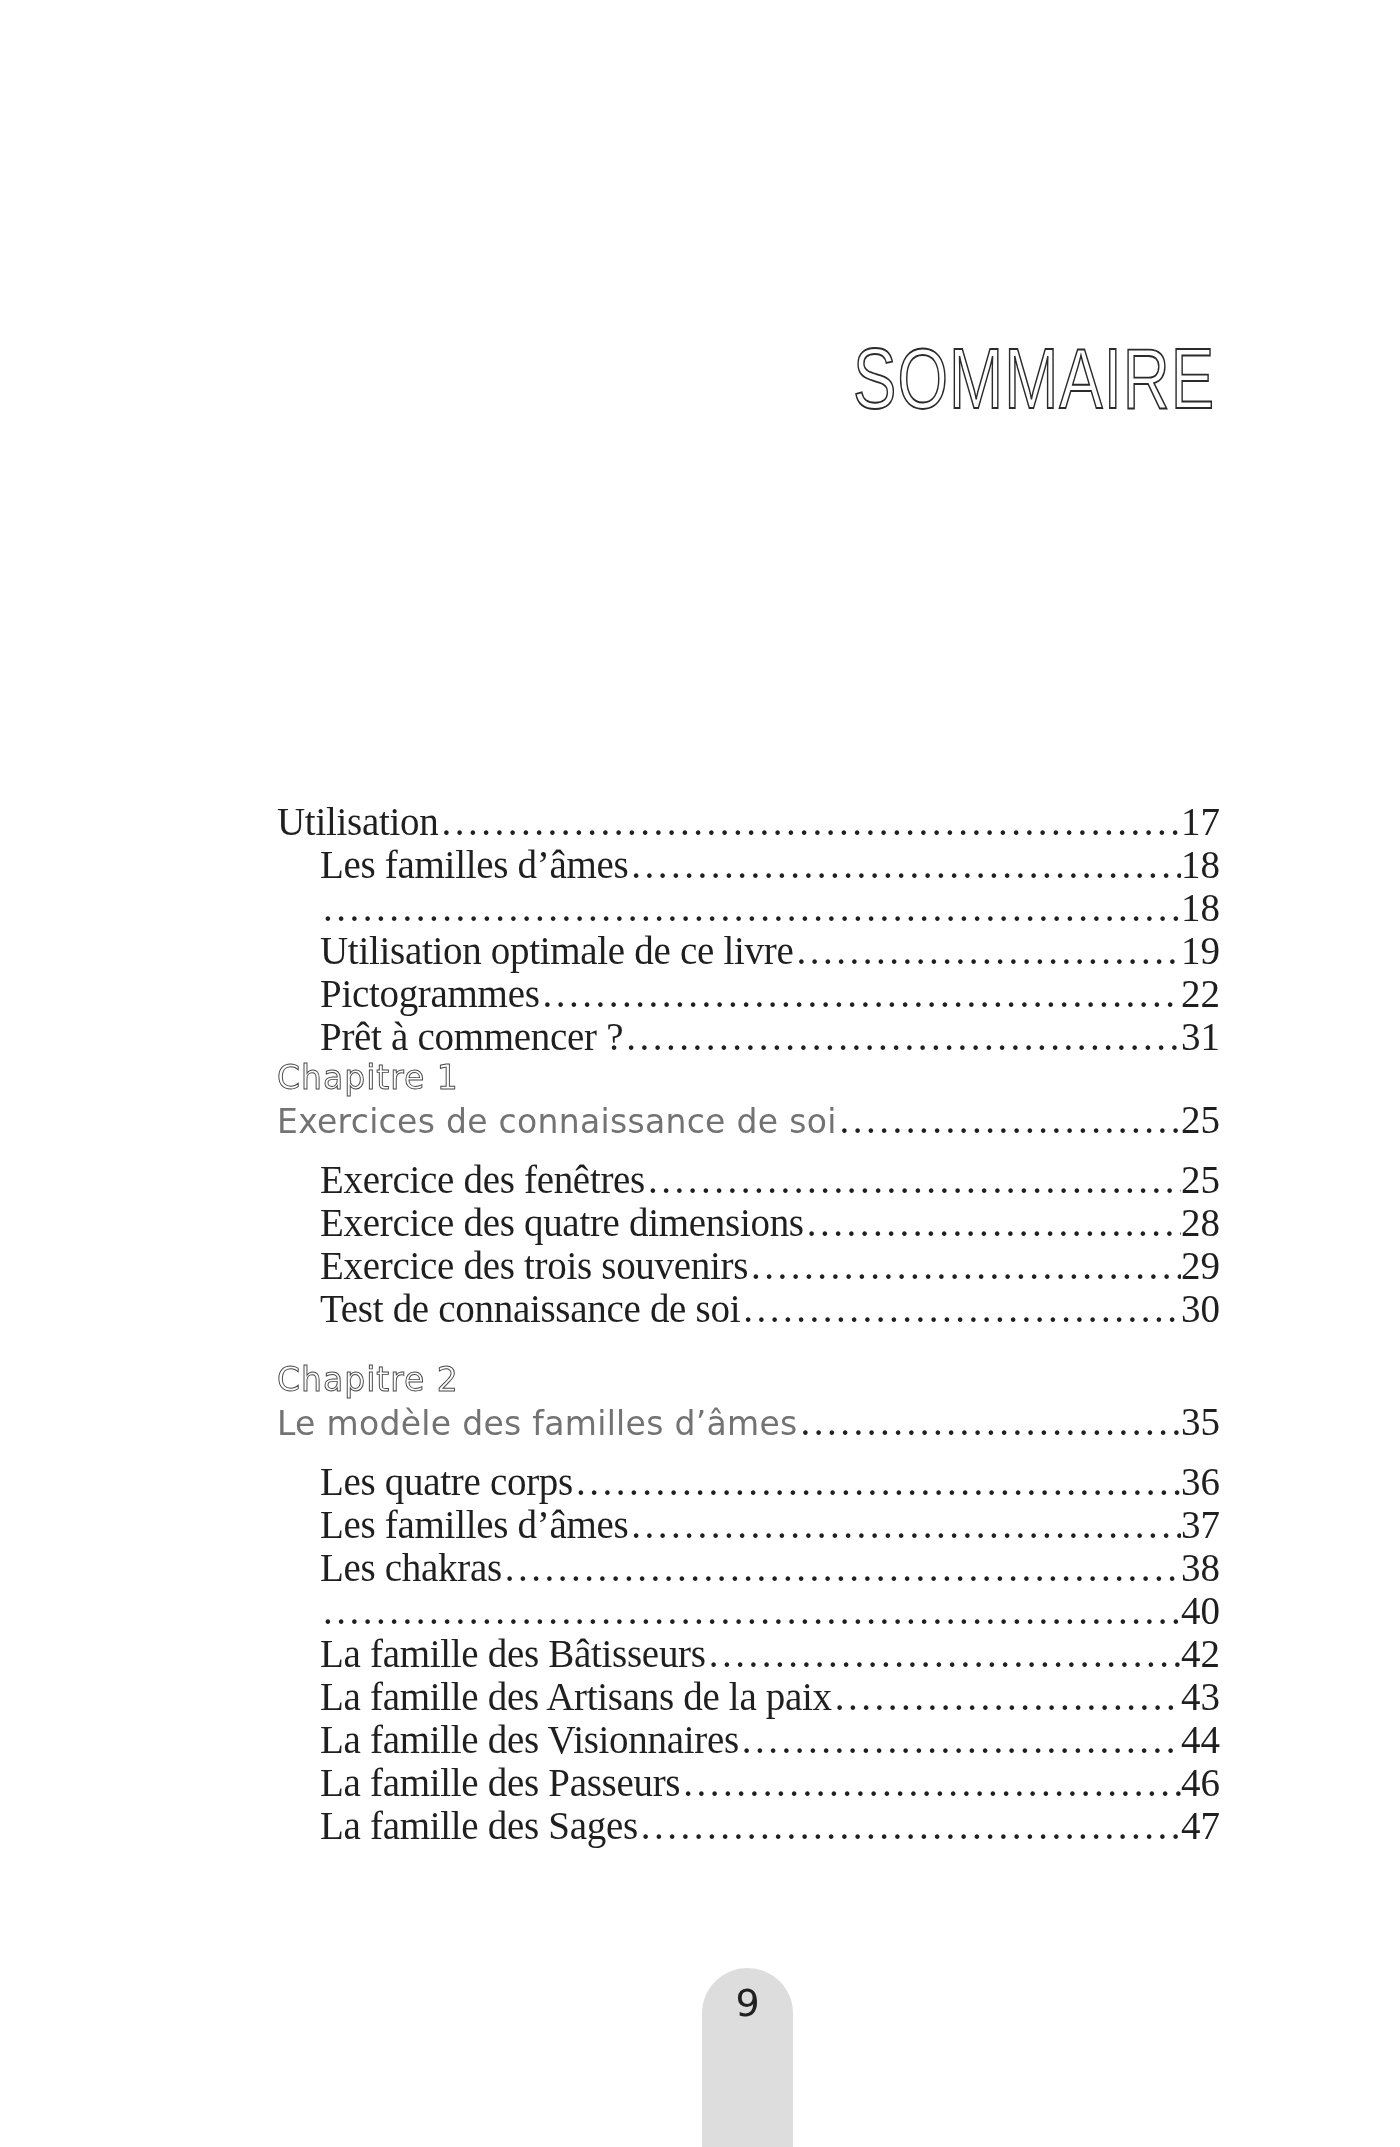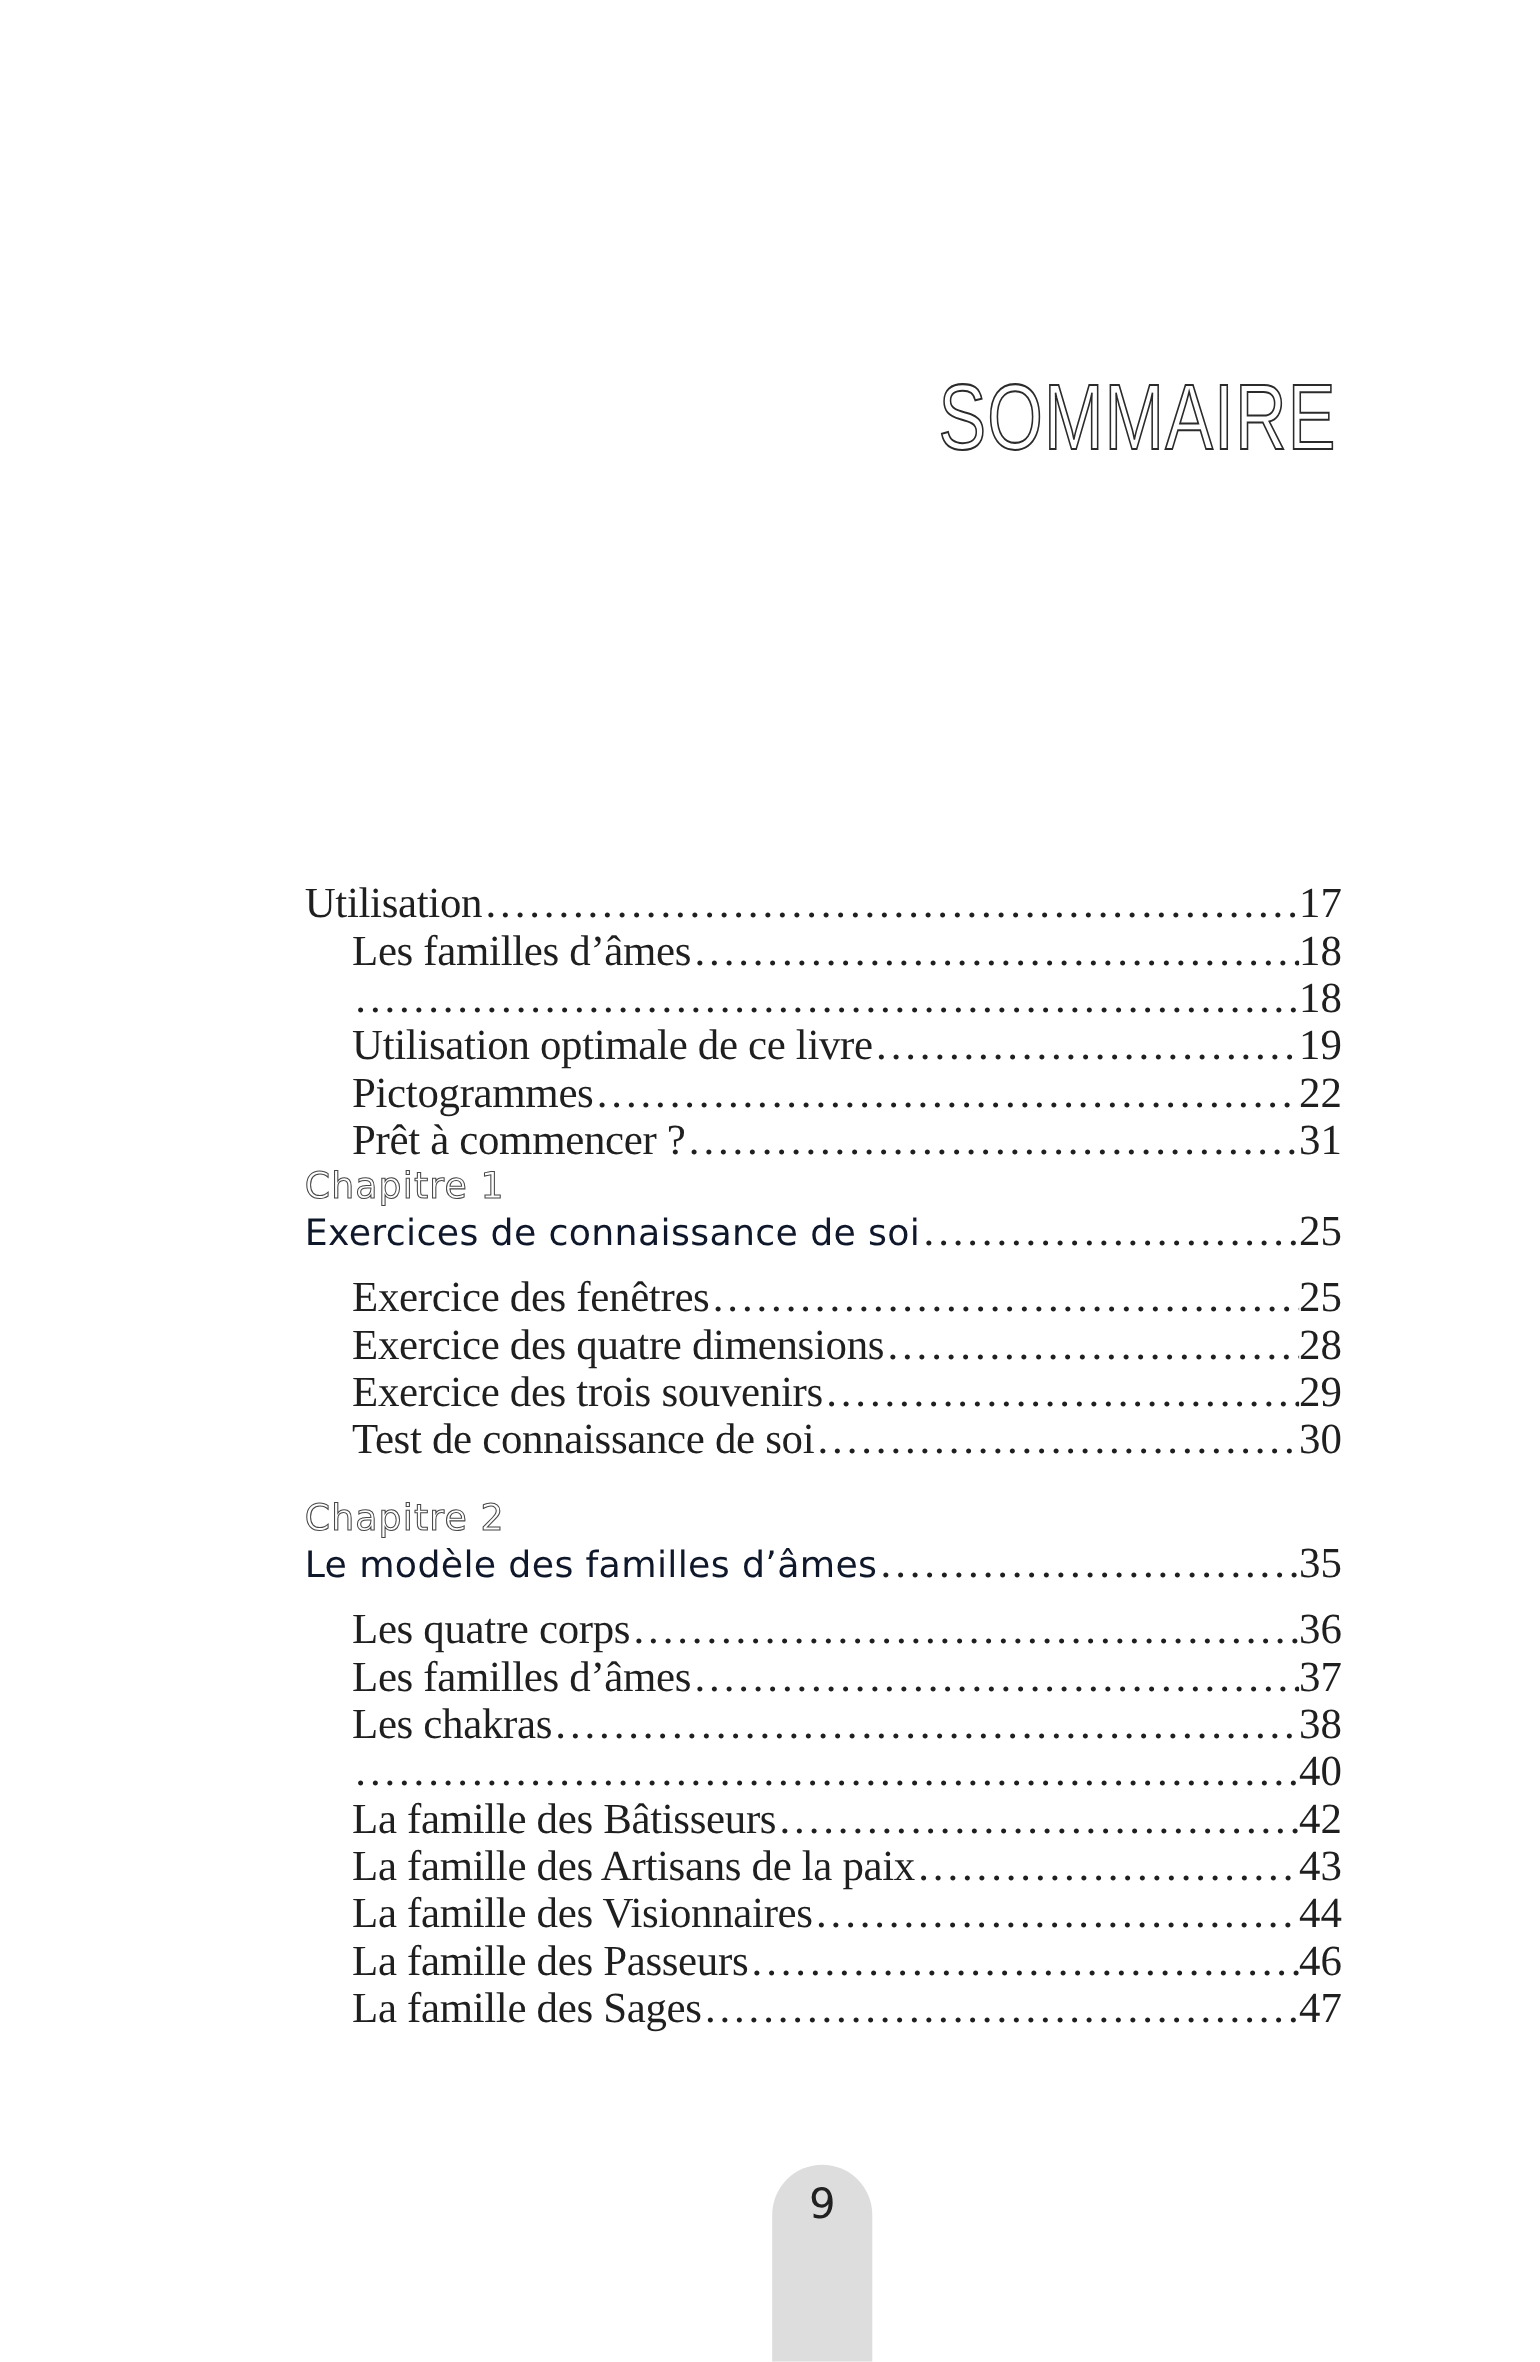--- a/index.html
+++ b/index.html
@@ -40,21 +40,21 @@
     white-space:nowrap;
   }
   @supports not (-webkit-text-stroke: 1px #000){
     .kicker{color:#6f6f6f;}
   }
   .chapter .kicker.k1{}
   .chapter .kicker.k2{margin-top:30px;}
   .row.cht{height:44px;line-height:44px;}
   .row.cht .lbl{
     font-family:"DejaVu Sans", sans-serif;
-    font-size:33px;letter-spacing:0.3px;color:#0f172a;
+    font-size:33px;letter-spacing:0.3px;color:#737373;
   }
   .entries{margin-top:16px;}
   
   .page-tab{
     position:absolute;left:702px;top:1968px;width:91px;height:179px;
     background:#dddddd;border-radius:46px 46px 0 0;
     display:flex;justify-content:center;align-items:flex-start;
   }
   .page-tab .num{
     font-family:"DejaVu Sans", sans-serif;

